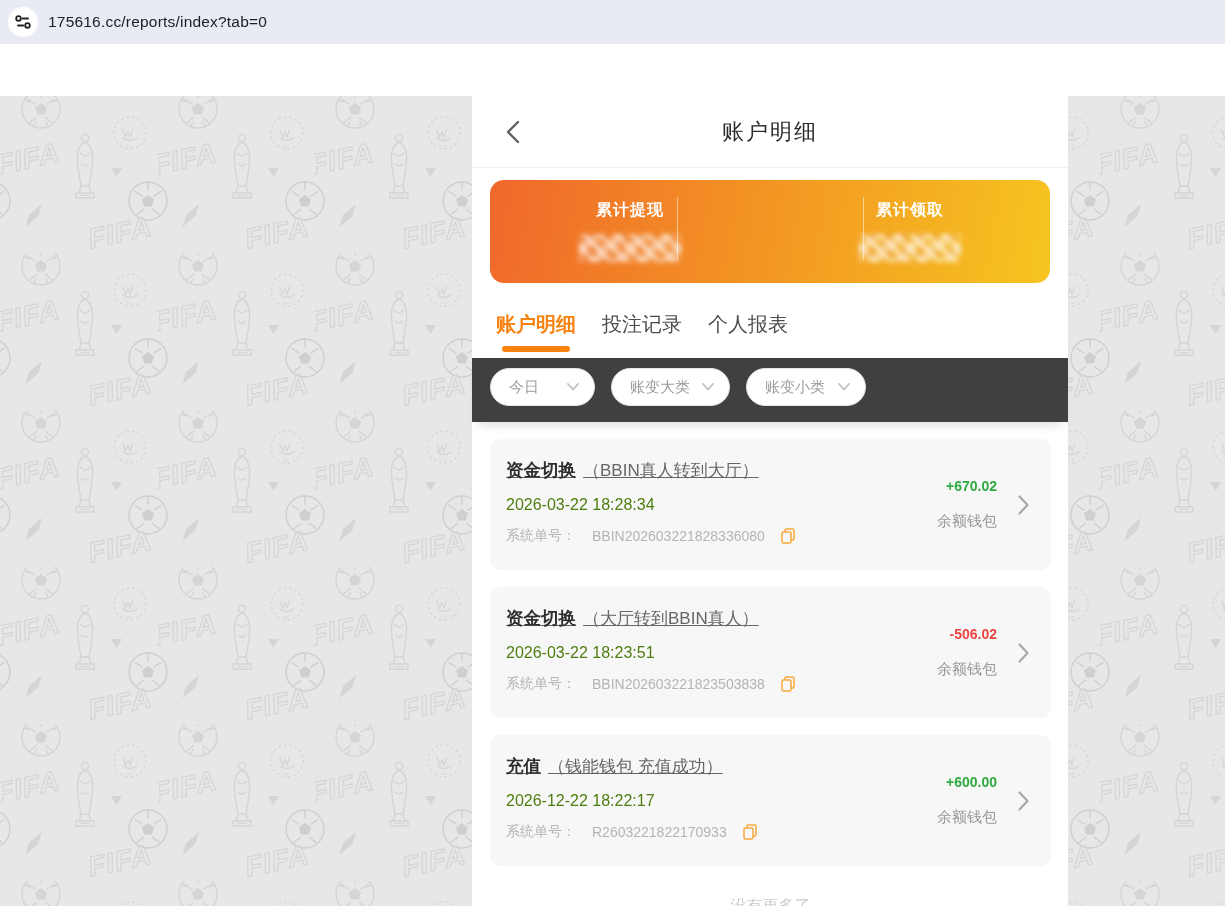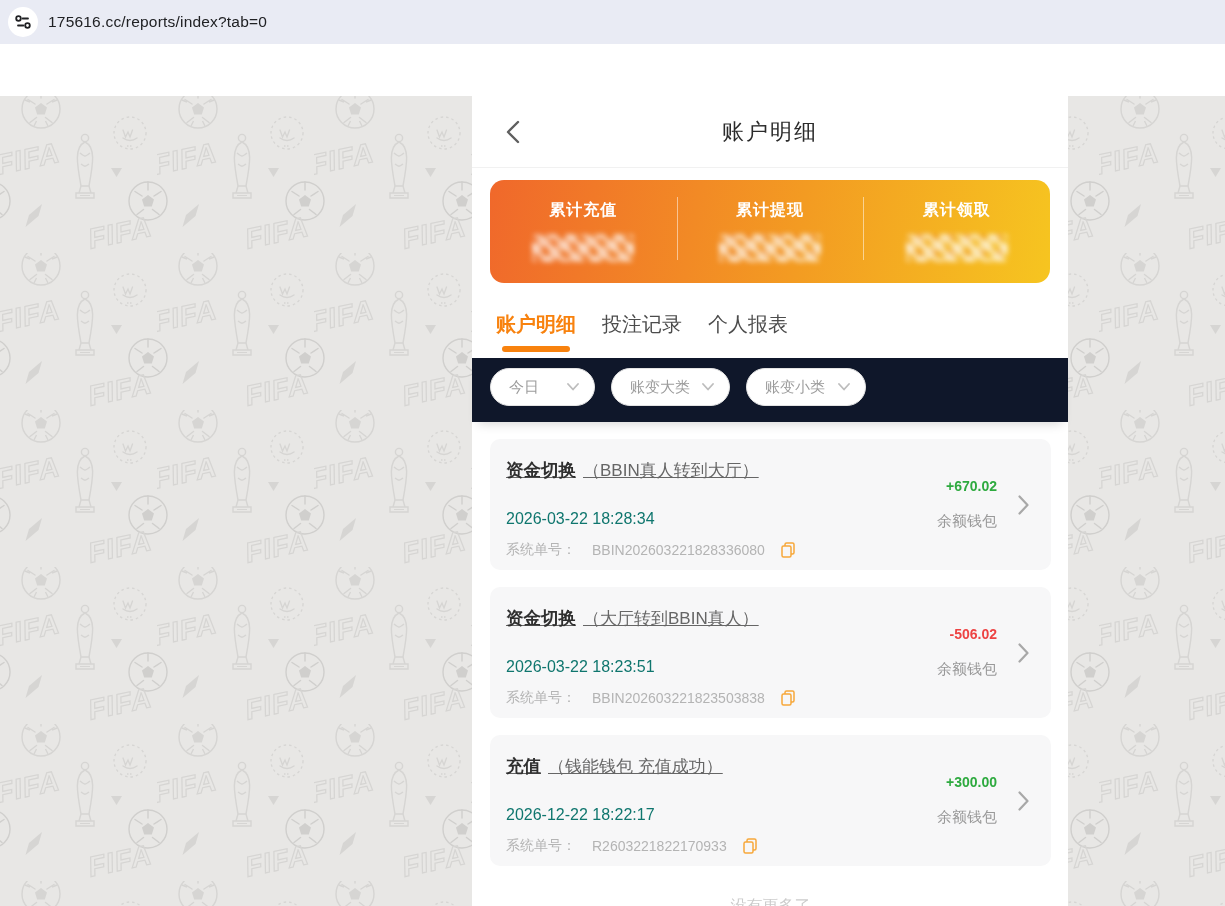--- a/index.html
+++ b/index.html
@@ -31,29 +31,29 @@
       linear-gradient(-45deg, rgba(255,255,255,.5) 25%, transparent 25% 50%, rgba(255,255,255,.45) 50% 75%, transparent 75%);
     background-size:16px 16px, 24px 24px; }
   .sum-div { position:absolute; top:17px; width:1px; height:63px; background:rgba(255,255,255,.5); }
   .sum-div.d1 { left:33.33%; } .sum-div.d2 { left:66.66%; }
 
   .tabs { display:flex; gap:26px; padding:28px 0 0 24px; }
   .tab { font-size:20px; color:#4c4c4c; padding-bottom:20px; position:relative; cursor:pointer; }
   .tab.active { color:#f8820e; font-weight:bold; }
   .tab.active::after { content:""; position:absolute; left:50%; transform:translateX(-50%); bottom:6px; width:68px; height:6px; border-radius:3px; background:#f8820e; }
 
-  .filters { display:flex; gap:16px; padding:10px 0 16px 18px; background:#0f172a; position:relative; z-index:2; box-shadow:0 8px 10px -6px rgba(0,0,0,.16); }
+  .filters { display:flex; gap:16px; padding:10px 0 16px 18px; background:#404040; position:relative; z-index:2; box-shadow:0 8px 10px -6px rgba(0,0,0,.16); }
   .pill { height:38px; border:1px solid #e3e3e3; border-radius:19px; background:#fff; display:flex; align-items:center; justify-content:space-between; padding:0 15px 0 18px; color:#9c9c9c; font-size:15px; cursor:pointer; }
   .pill.p1 { width:105px; } .pill.p2 { width:119px; } .pill.p3 { width:120px; }
 
   .list { padding:17px 17px 0 18px; }
   .txn-card { position:relative; height:131px; margin-bottom:17px; background:#f7f7f8; border-radius:10px; padding:19px 0 0 16px; cursor:pointer; }
   .txn-title { font-size:17px; color:#666666;text-decoration:underline; }
   .txn-type { color:#2f2f2f; font-weight:bold; font-size:17.5px; margin-right:7px; }
-  .txn-date { margin-top:28px; color:#0f766e; font-size:16px; }
+  .txn-date { margin-top:14px; color:#4d7c0f; font-size:16px; }
   .txn-order { margin-top:13px; color:#b4b4b4; font-size:14px; display:flex; align-items:center; gap:16px; }
   .txn-right { position:absolute; right:54px; top:0; height:100%; display:flex; flex-direction:column; align-items:flex-end; justify-content:center; gap:18px; }
   .txn-amount { font-size:14px; font-weight:700; }
   .txn-wallet { font-size:15px; color:#999999; }
   .txn-chev { position:absolute; right:22px; top:50%; transform:translateY(-50%); }
   .copy-btn { display:inline-flex; cursor:pointer; }
 
   .no-more { text-align:center; color:#cccccc; font-size:16px; padding-top:13px; }
 </style>
 </head>
@@ -131,24 +131,20 @@
       <svg width="14" height="24" viewBox="0 0 14 24">
         <polyline points="12,2 2,12 12,22" fill="none" stroke="#5f5f5f" stroke-width="2.4" stroke-linecap="round" stroke-linejoin="round"></polyline>
       </svg>
     </div>
     <div class="app-title">账户明细</div>
   </div>
 
   <div class="summary-wrap">
     <div class="summary">
       <div class="sum-col">
-        <div class="sum-label">累计充值</div>
-        <div class="mosaic"></div>
-      </div>
-      <div class="sum-col">
         <div class="sum-label">累计提现</div>
         <div class="mosaic"></div>
       </div>
       <div class="sum-col">
         <div class="sum-label">累计领取</div>
         <div class="mosaic"></div>
       </div>
       <div class="sum-div d1"></div>
       <div class="sum-div d2"></div>
     </div>
@@ -240,21 +236,21 @@
         <span>系统单号：</span>
           <span>R2603221822170933</span>
         <span class="copy-btn">
           <svg width="14" height="16" viewBox="0 0 14 16">
             <rect x="4" y="1" width="9" height="11" rx="1.5" fill="none" stroke="#f7a83a" stroke-width="1.5"></rect>
             <rect x="1" y="4" width="9" height="11" rx="1.5" fill="#f7f7f8" stroke="#f7a83a" stroke-width="1.5"></rect>
           </svg>
         </span>
       </div>
       <div class="txn-right">
-        <div class="txn-amount" style="color: rgb(46, 170, 63);">+300.00</div>
+        <div class="txn-amount" style="color: rgb(46, 170, 63);">+600.00</div>
         <div class="txn-wallet">余额钱包</div>
       </div>
       <svg class="txn-chev" width="11" height="20" viewBox="0 0 11 20">
         <polyline points="1.5,1.5 9.5,10 1.5,18.5" fill="none" stroke="#a8a8a8" stroke-width="2.2" stroke-linecap="round" stroke-linejoin="round"></polyline>
       </svg>
     </div>
 
     <div class="no-more">没有更多了</div>
   </div>
 

